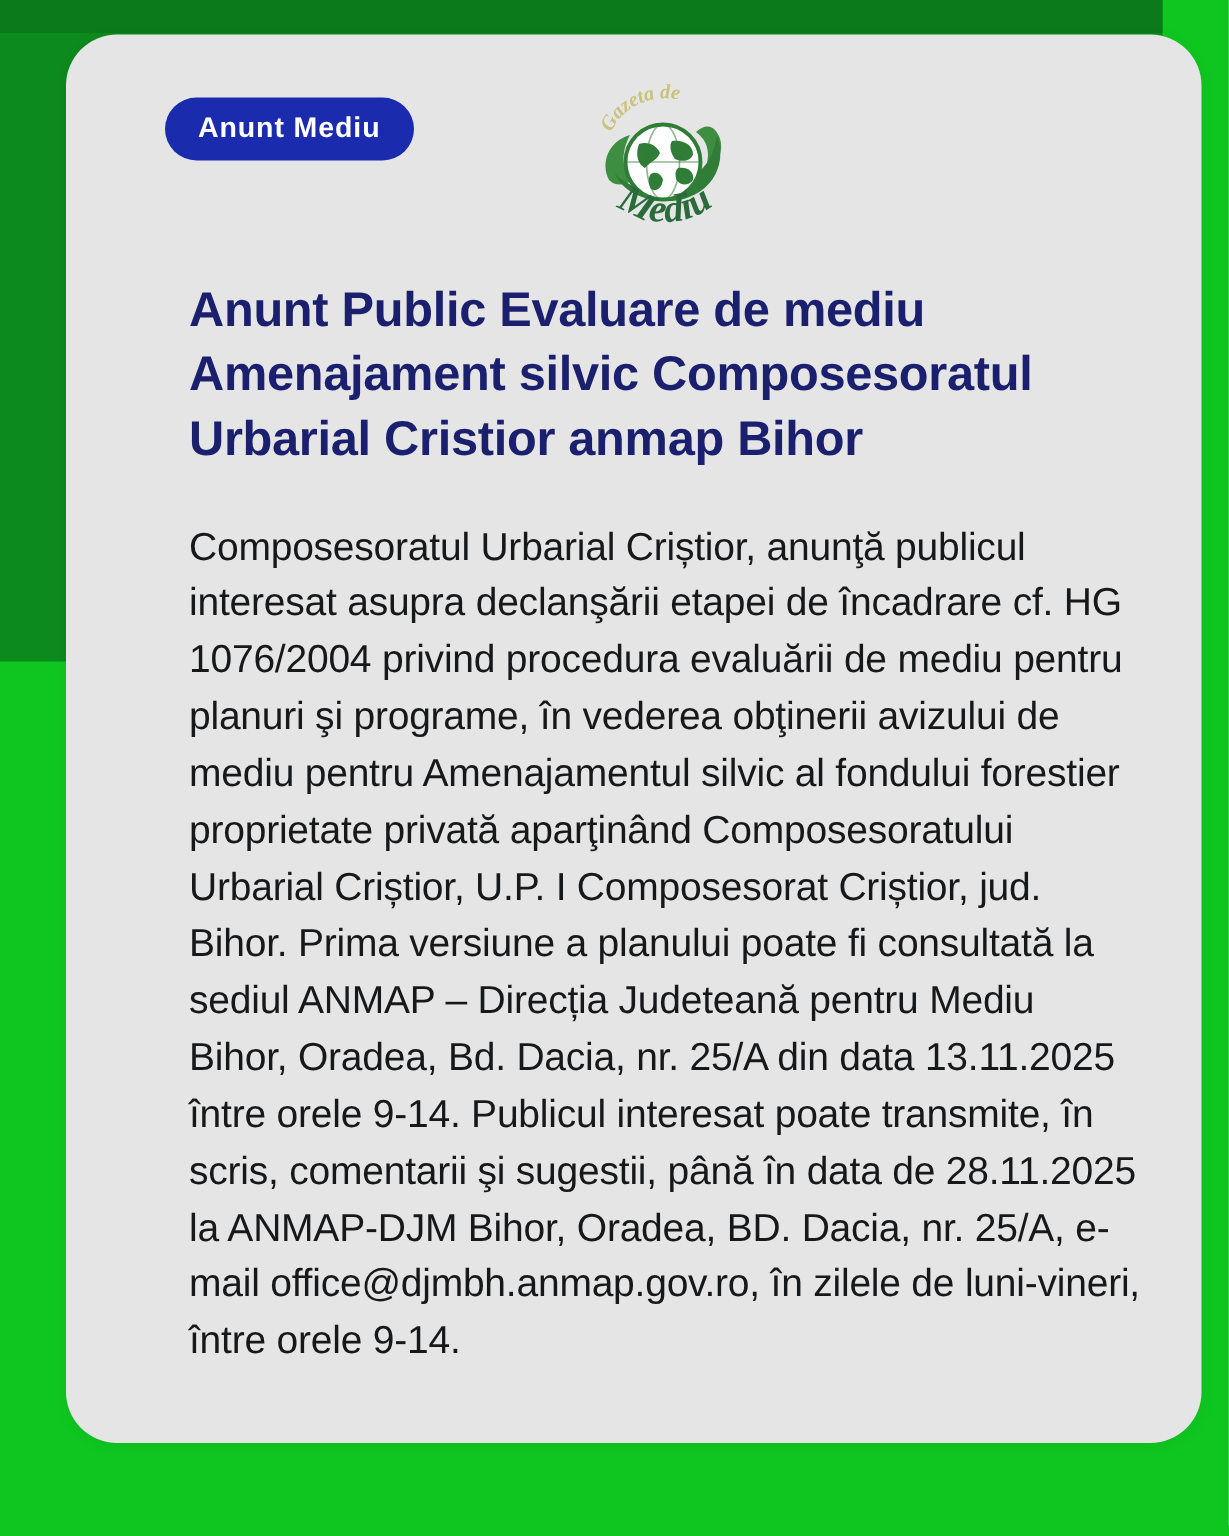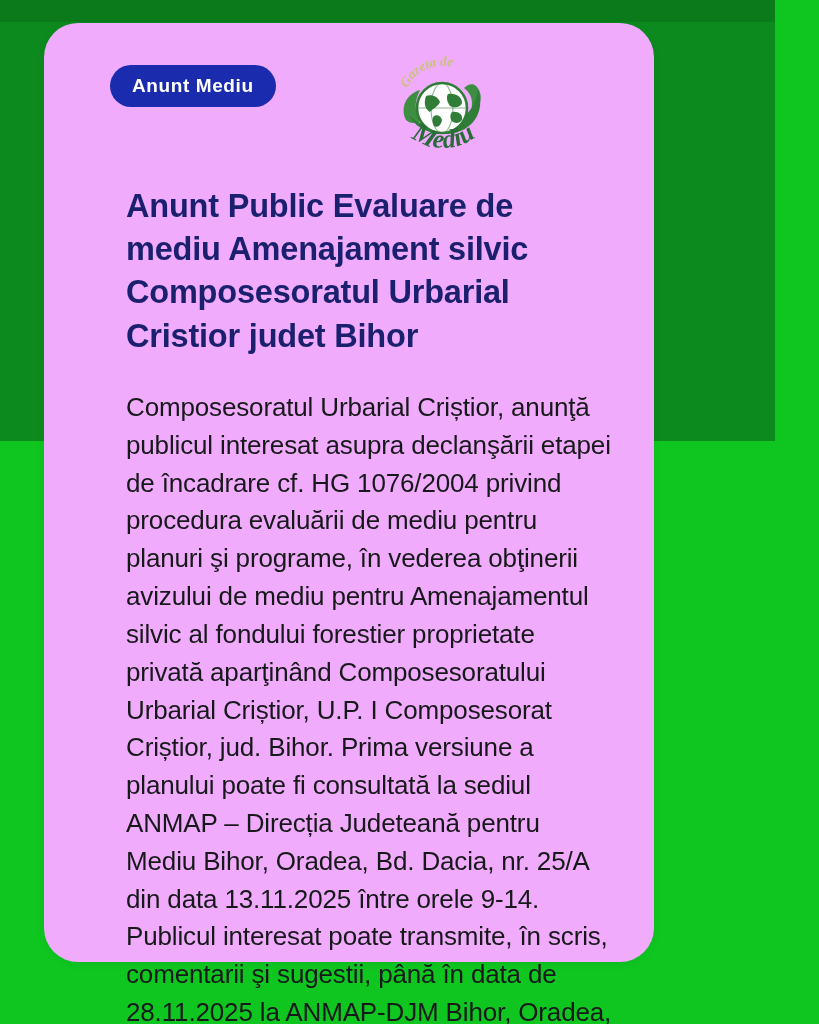--- a/index.html
+++ b/index.html
@@ -37,23 +37,23 @@
     top: 0;
     width: 775px;
     height: 22px;
     background: #0A7A1A;
   }
 
   .card {
     position: absolute;
     left: 44px;
     top: 23px;
-    width: 610px;
+    width: 757px;
     height: 939px;
-    background: #f0abfc;
+    background: #e5e5e5;
     border-radius: 34px;
     box-shadow: 0 2px 10px rgba(0,0,0,0.06);
     box-sizing: border-box;
     padding: 23px 40px 0 41px;
   }
 
   .card-header {
     position: relative;
     height: 105px;
   }
@@ -148,18 +148,18 @@
           </text>
 
           <text font-family="'Liberation Serif', serif" font-size="26" font-style="italic" fill="#2A6B3A" font-weight="bold">
             <textPath href="#arcBottom" startOffset="16%">Mediu</textPath>
           </text>
         </svg>
       </div>
 
     </div>
 
-    <h1 class="title">Anunt Public Evaluare de mediu Amenajament silvic Composesoratul Urbarial Cristior judet Bihor</h1>
+    <h1 class="title">Anunt Public Evaluare de mediu Amenajament silvic Composesoratul Urbarial Cristior anmap Bihor</h1>
 
     <p class="body-copy">Composesoratul Urbarial Criștior, anunţă publicul interesat asupra declanşării etapei de încadrare cf. HG 1076/2004 privind procedura evaluării de mediu pentru planuri şi programe, în vederea obţinerii avizului de mediu pentru Amenajamentul silvic al fondului forestier proprietate privată aparţinând Composesoratului Urbarial Criștior, U.P. I Composesorat Criștior, jud. Bihor. Prima versiune a planului poate fi consultată la sediul ANMAP – Direcția Judeteană pentru Mediu Bihor, Oradea, Bd. Dacia, nr. 25/A din data 13.11.2025 între orele 9-14. Publicul interesat poate transmite, în scris, comentarii şi sugestii, până în data de 28.11.2025 la ANMAP-DJM Bihor, Oradea, BD. Dacia, nr. 25/A, e-mail office@djmbh.anmap.gov.ro, în zilele de luni-vineri, între orele 9-14.</p>
 
   </div>
 </div>
 
 </body></html>

